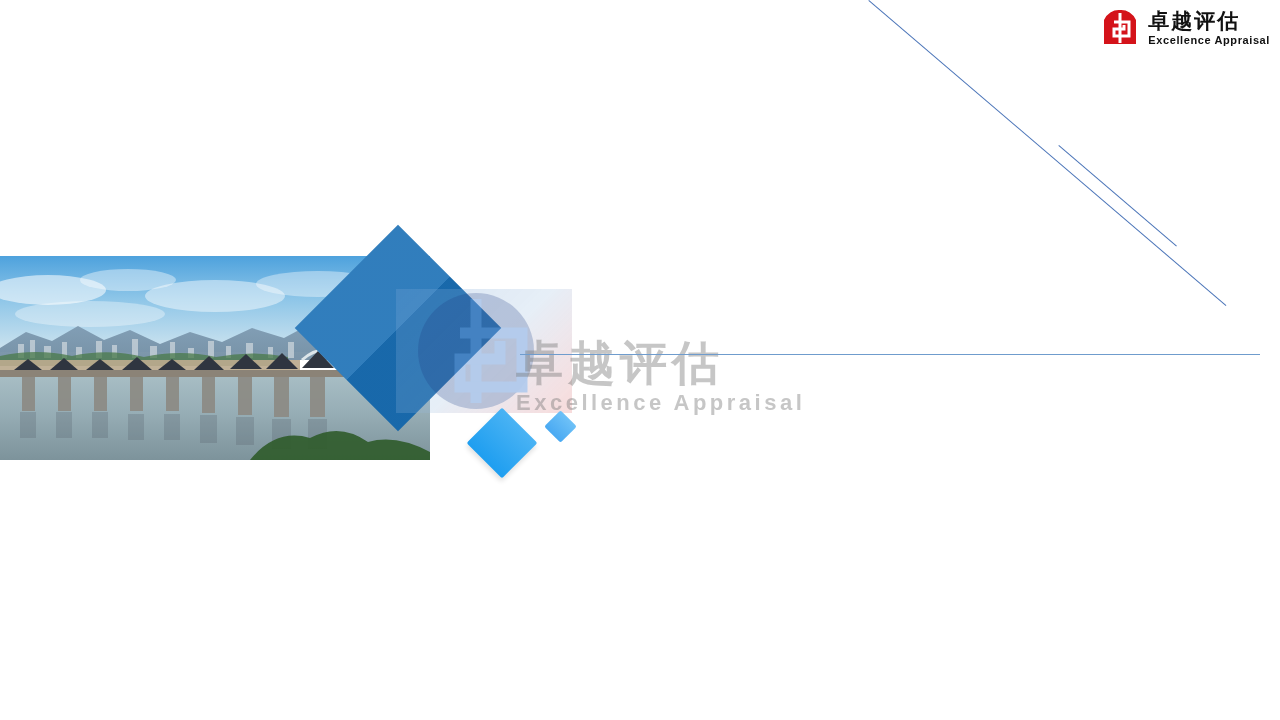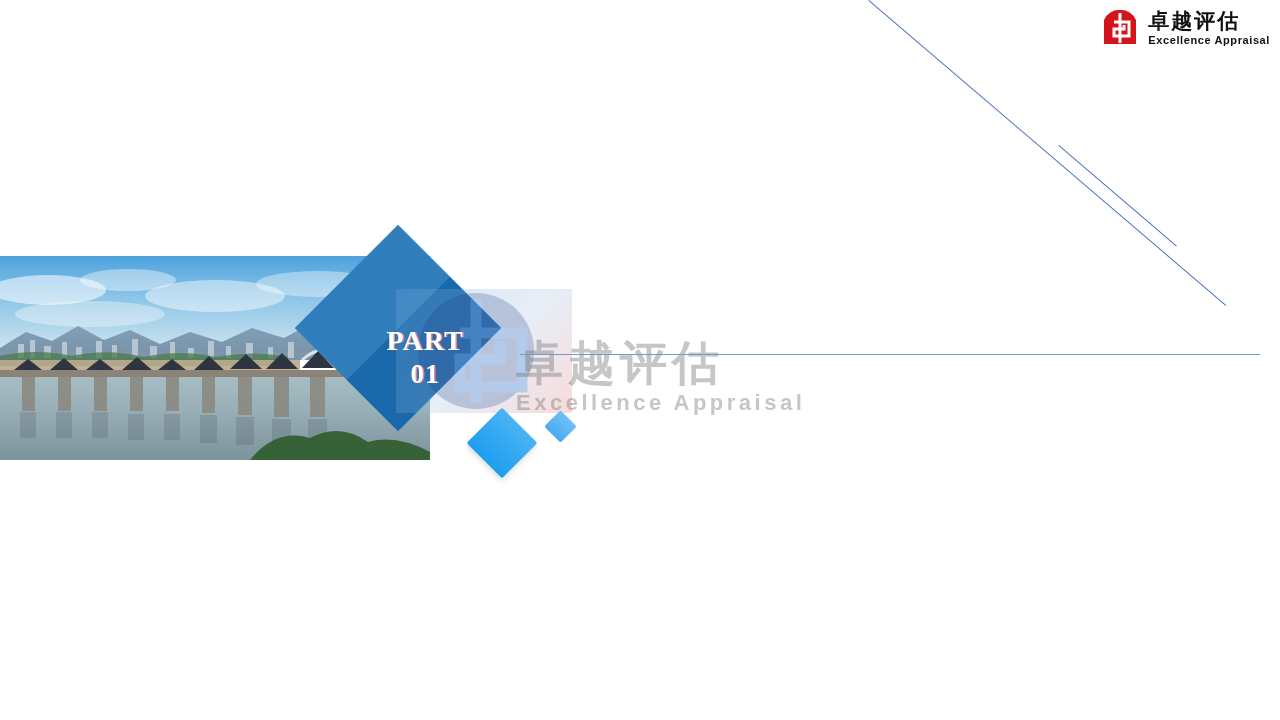--- a/index.html
+++ b/index.html
@@ -347,24 +347,20 @@
   <div class="mini-diamond" id="diamond-med"></div>
   <div class="mini-diamond" id="diamond-small"></div>
 
   <div id="watermark">
     <div id="watermark-cn">卓越评估</div>
     <div id="watermark-en">Excellence Appraisal</div>
   </div>
 
   <div id="hrule"></div>
 
-  <div id="part-block">
-    <div id="part-word">PART</div>
-    <div id="part-num">01</div>
-  </div>
 
 
   <div id="logo">
     <svg id="logo-mark" width="40" height="40" viewBox="0 0 40 40">
       <path d="M4,12 A16,16 0 0 1 20,2 A16,16 0 0 1 36,12 L36,36 L4,36 Z" fill="#d4131a"></path>
       <g fill="none" stroke="#ffffff" stroke-width="3">
         <path d="M20,5 L20,35"></path>
         <path d="M14,14 L29,14 L29,28 L14,28 L14,21 L24,21 L24,17"></path>
       </g>
     </svg>

